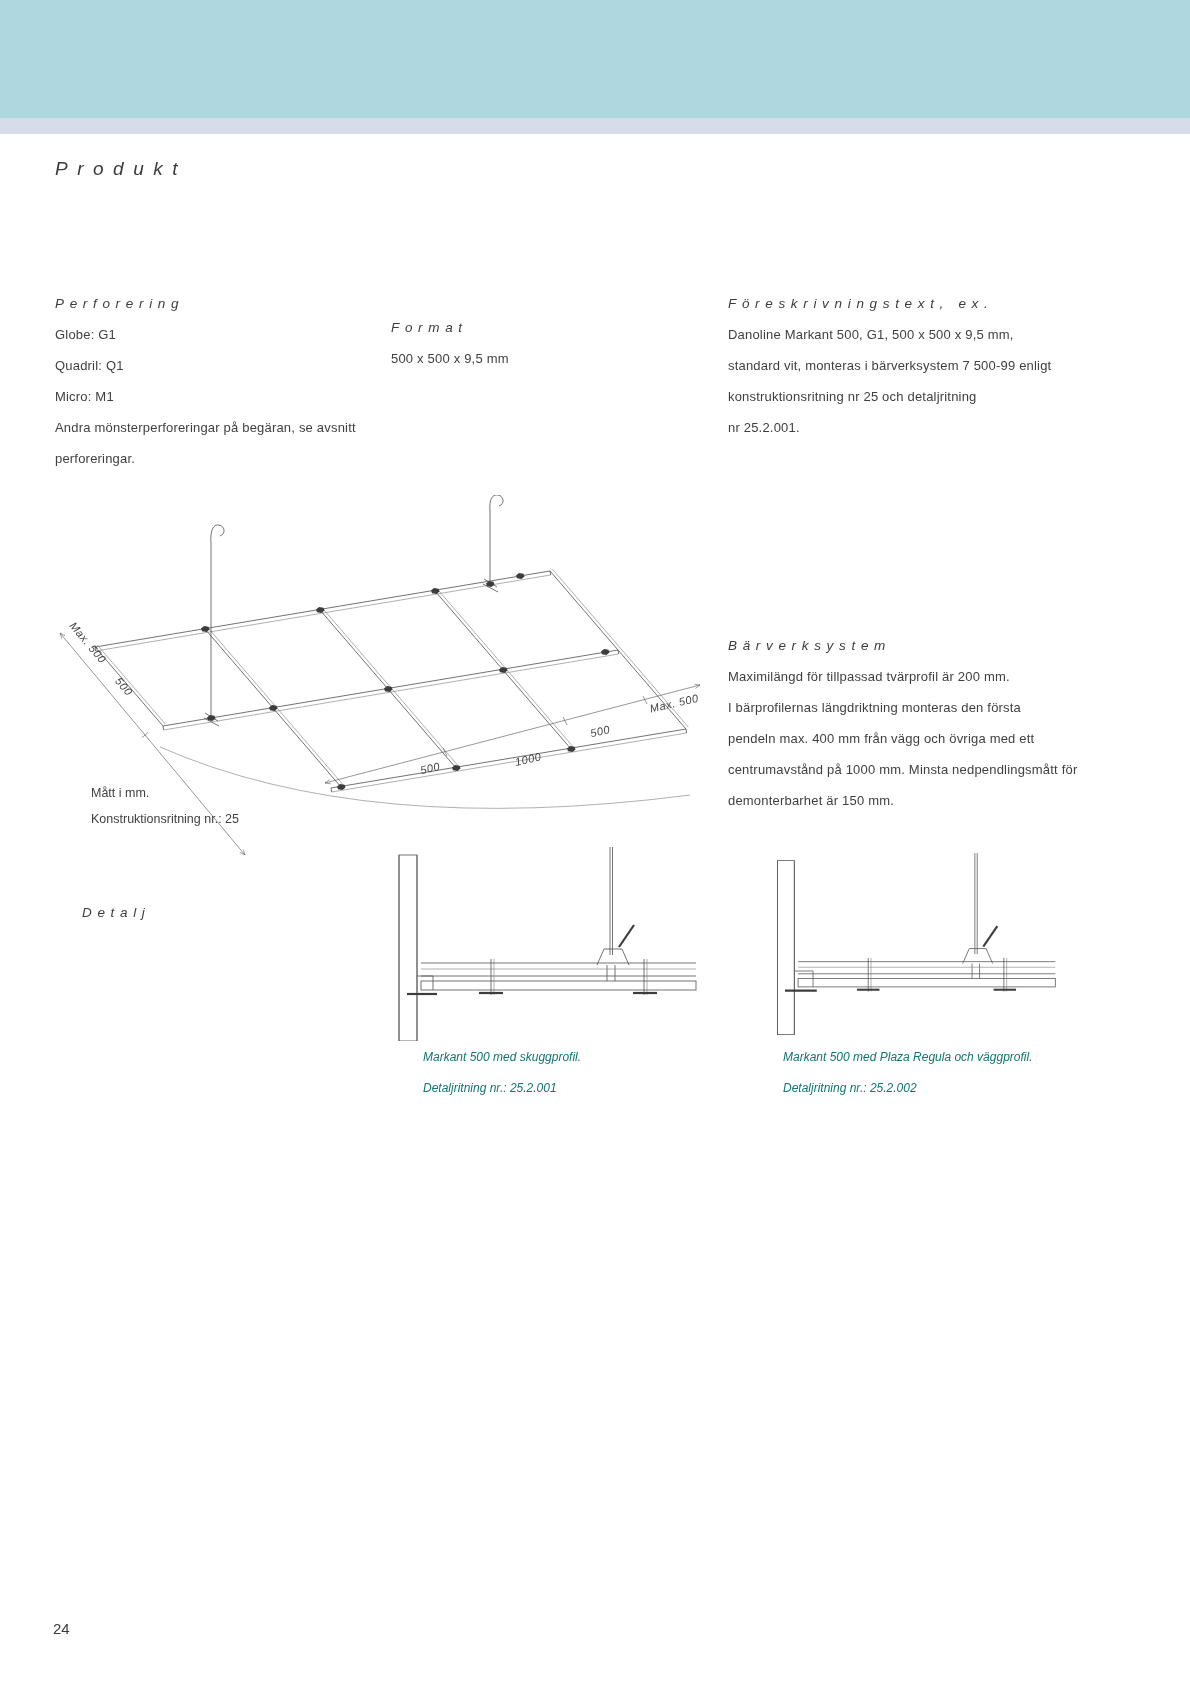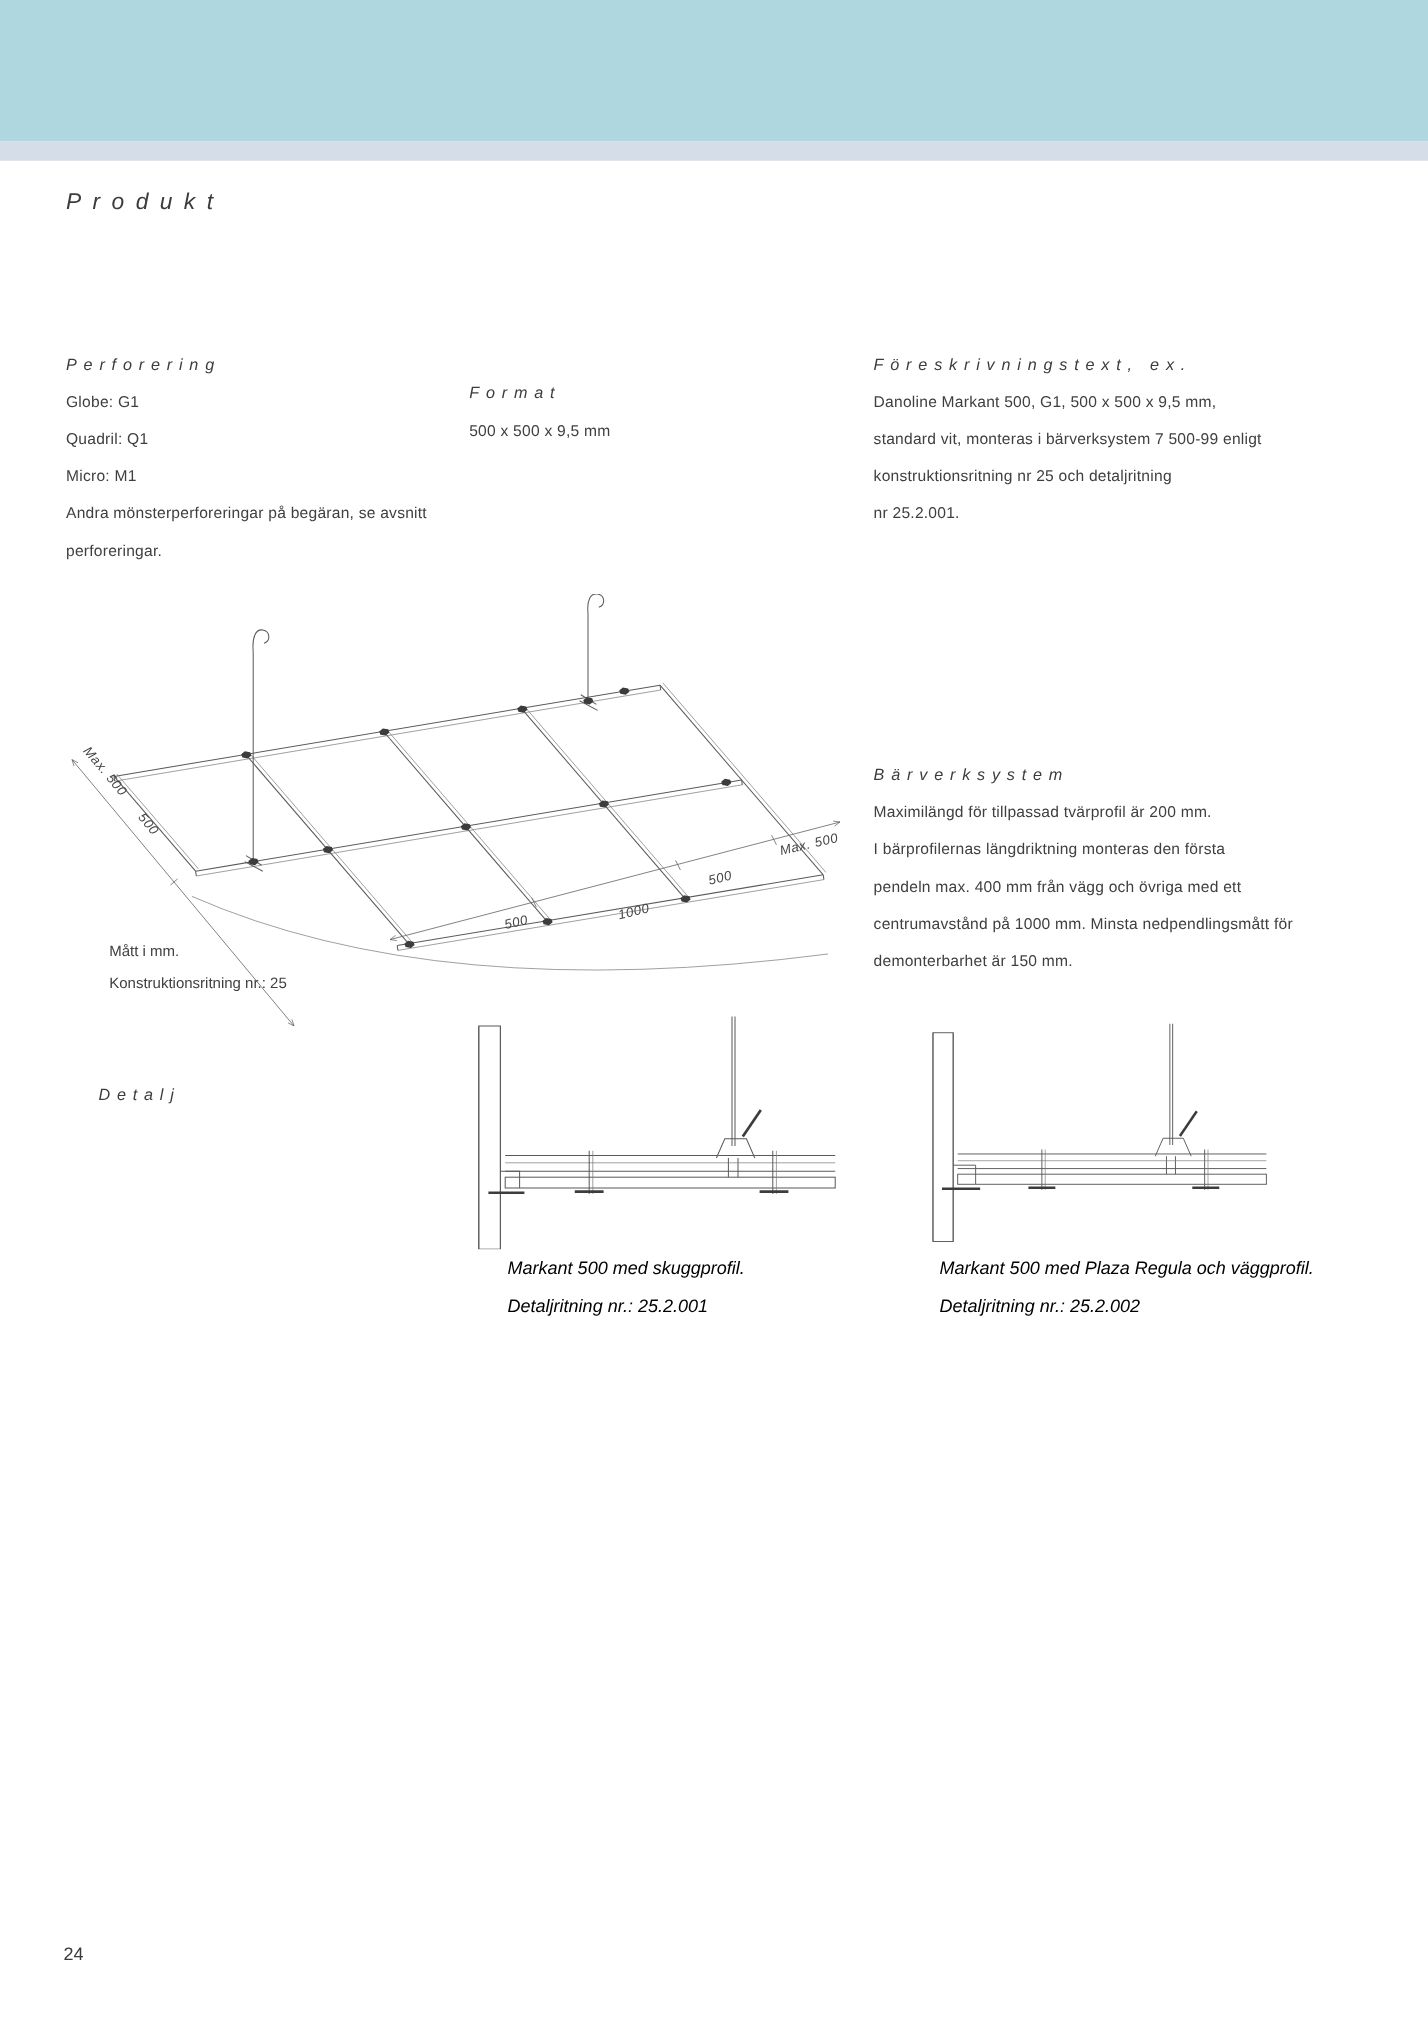--- a/index.html
+++ b/index.html
@@ -15,21 +15,21 @@
   .band-strip{left:0;top:118px;width:1190px;height:16px;background:#d5dee8;}
   
   .hd{font-style:italic;letter-spacing:.42em;font-size:13.5px;color:#3c3c3c;white-space:nowrap;}
   .title{font-size:19px;letter-spacing:.5em;}
   
   .txt{font-size:13px;line-height:31px;white-space:nowrap;color:#3f3f3f;letter-spacing:.015em;}
   .txt .ln{height:31px;}
   .col{top:288px;}
   .col .hd{display:block;height:31px;line-height:31px;}
   .notes{font-size:12.5px;line-height:26px;white-space:nowrap;margin-left:36px;}
-  .caption{font-size:15px;line-height:31px;font-style:italic;color:#000000;white-space:nowrap;}
+  .caption{font-size:12px;line-height:31px;font-style:italic;color:#0f766e;white-space:nowrap;}
   .pagenum{font-size:15px;color:#3a3a3a;}
   
   svg.tech line, svg.tech path, svg.tech polyline, svg.tech rect{
     stroke:#5a5a5a;stroke-width:.85;fill:none;stroke-linecap:butt;
   }
   svg.tech .thin{stroke:#7a7a7a;stroke-width:.6;}
   svg.tech .dim{stroke:#6a6a6a;stroke-width:.7;}
   svg.tech .clip{fill:#3c3c3c;stroke:none;}
   svg.tech .heavy{stroke:#3c3c3c;stroke-width:2.2;}
   svg.tech text{

